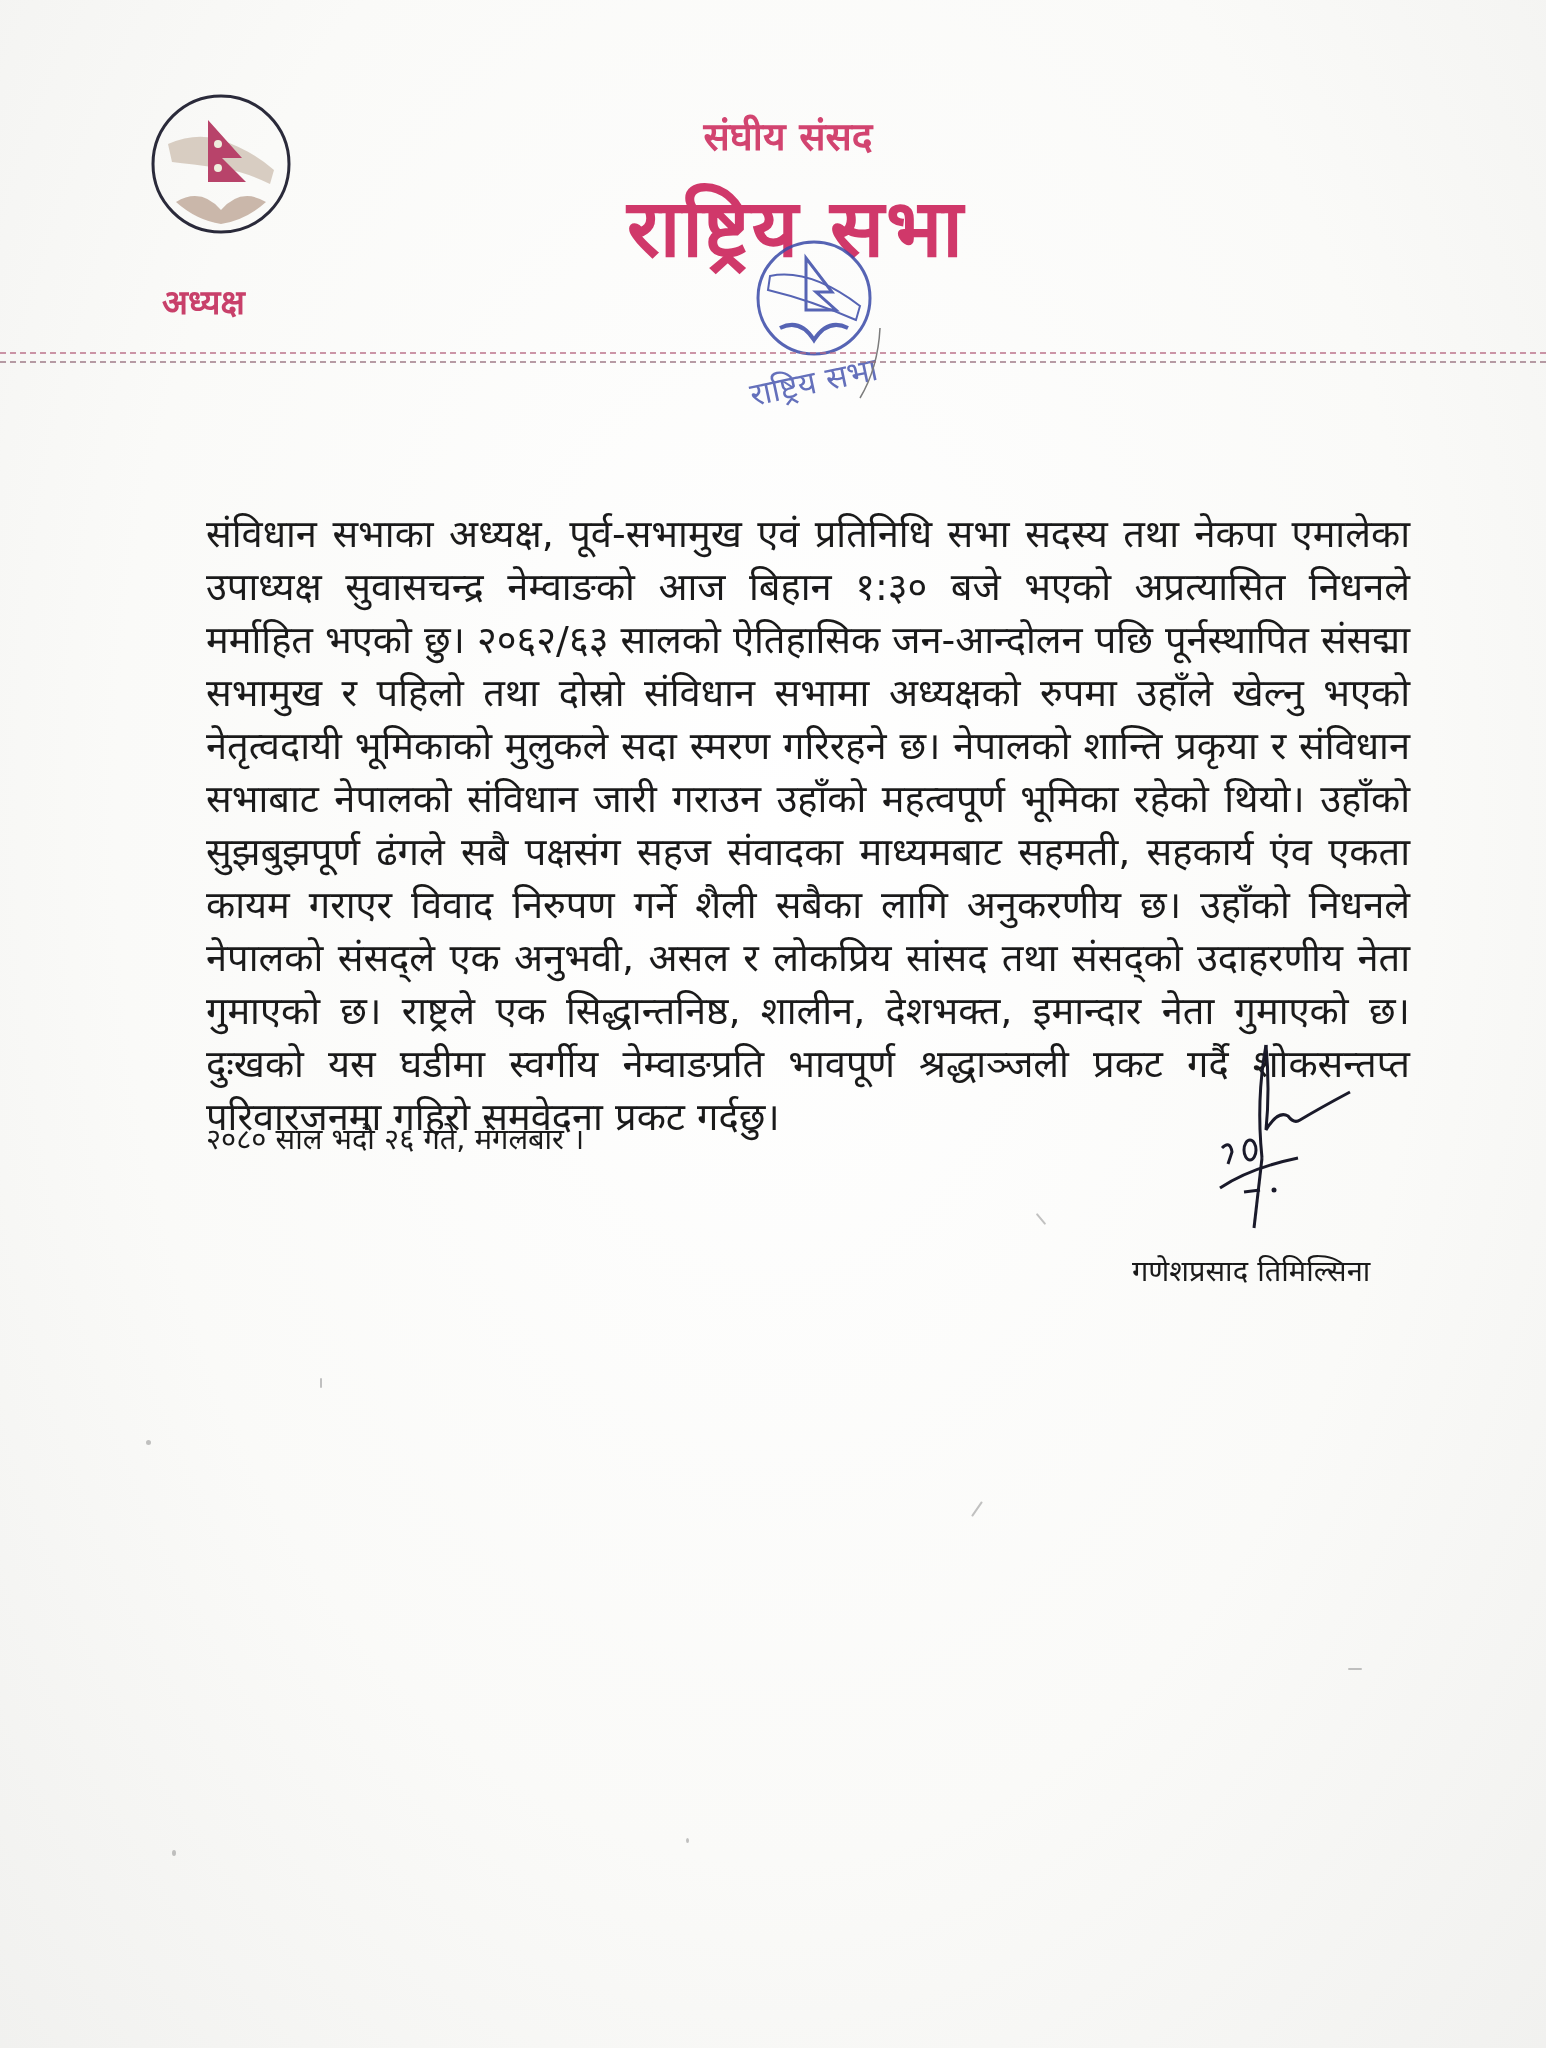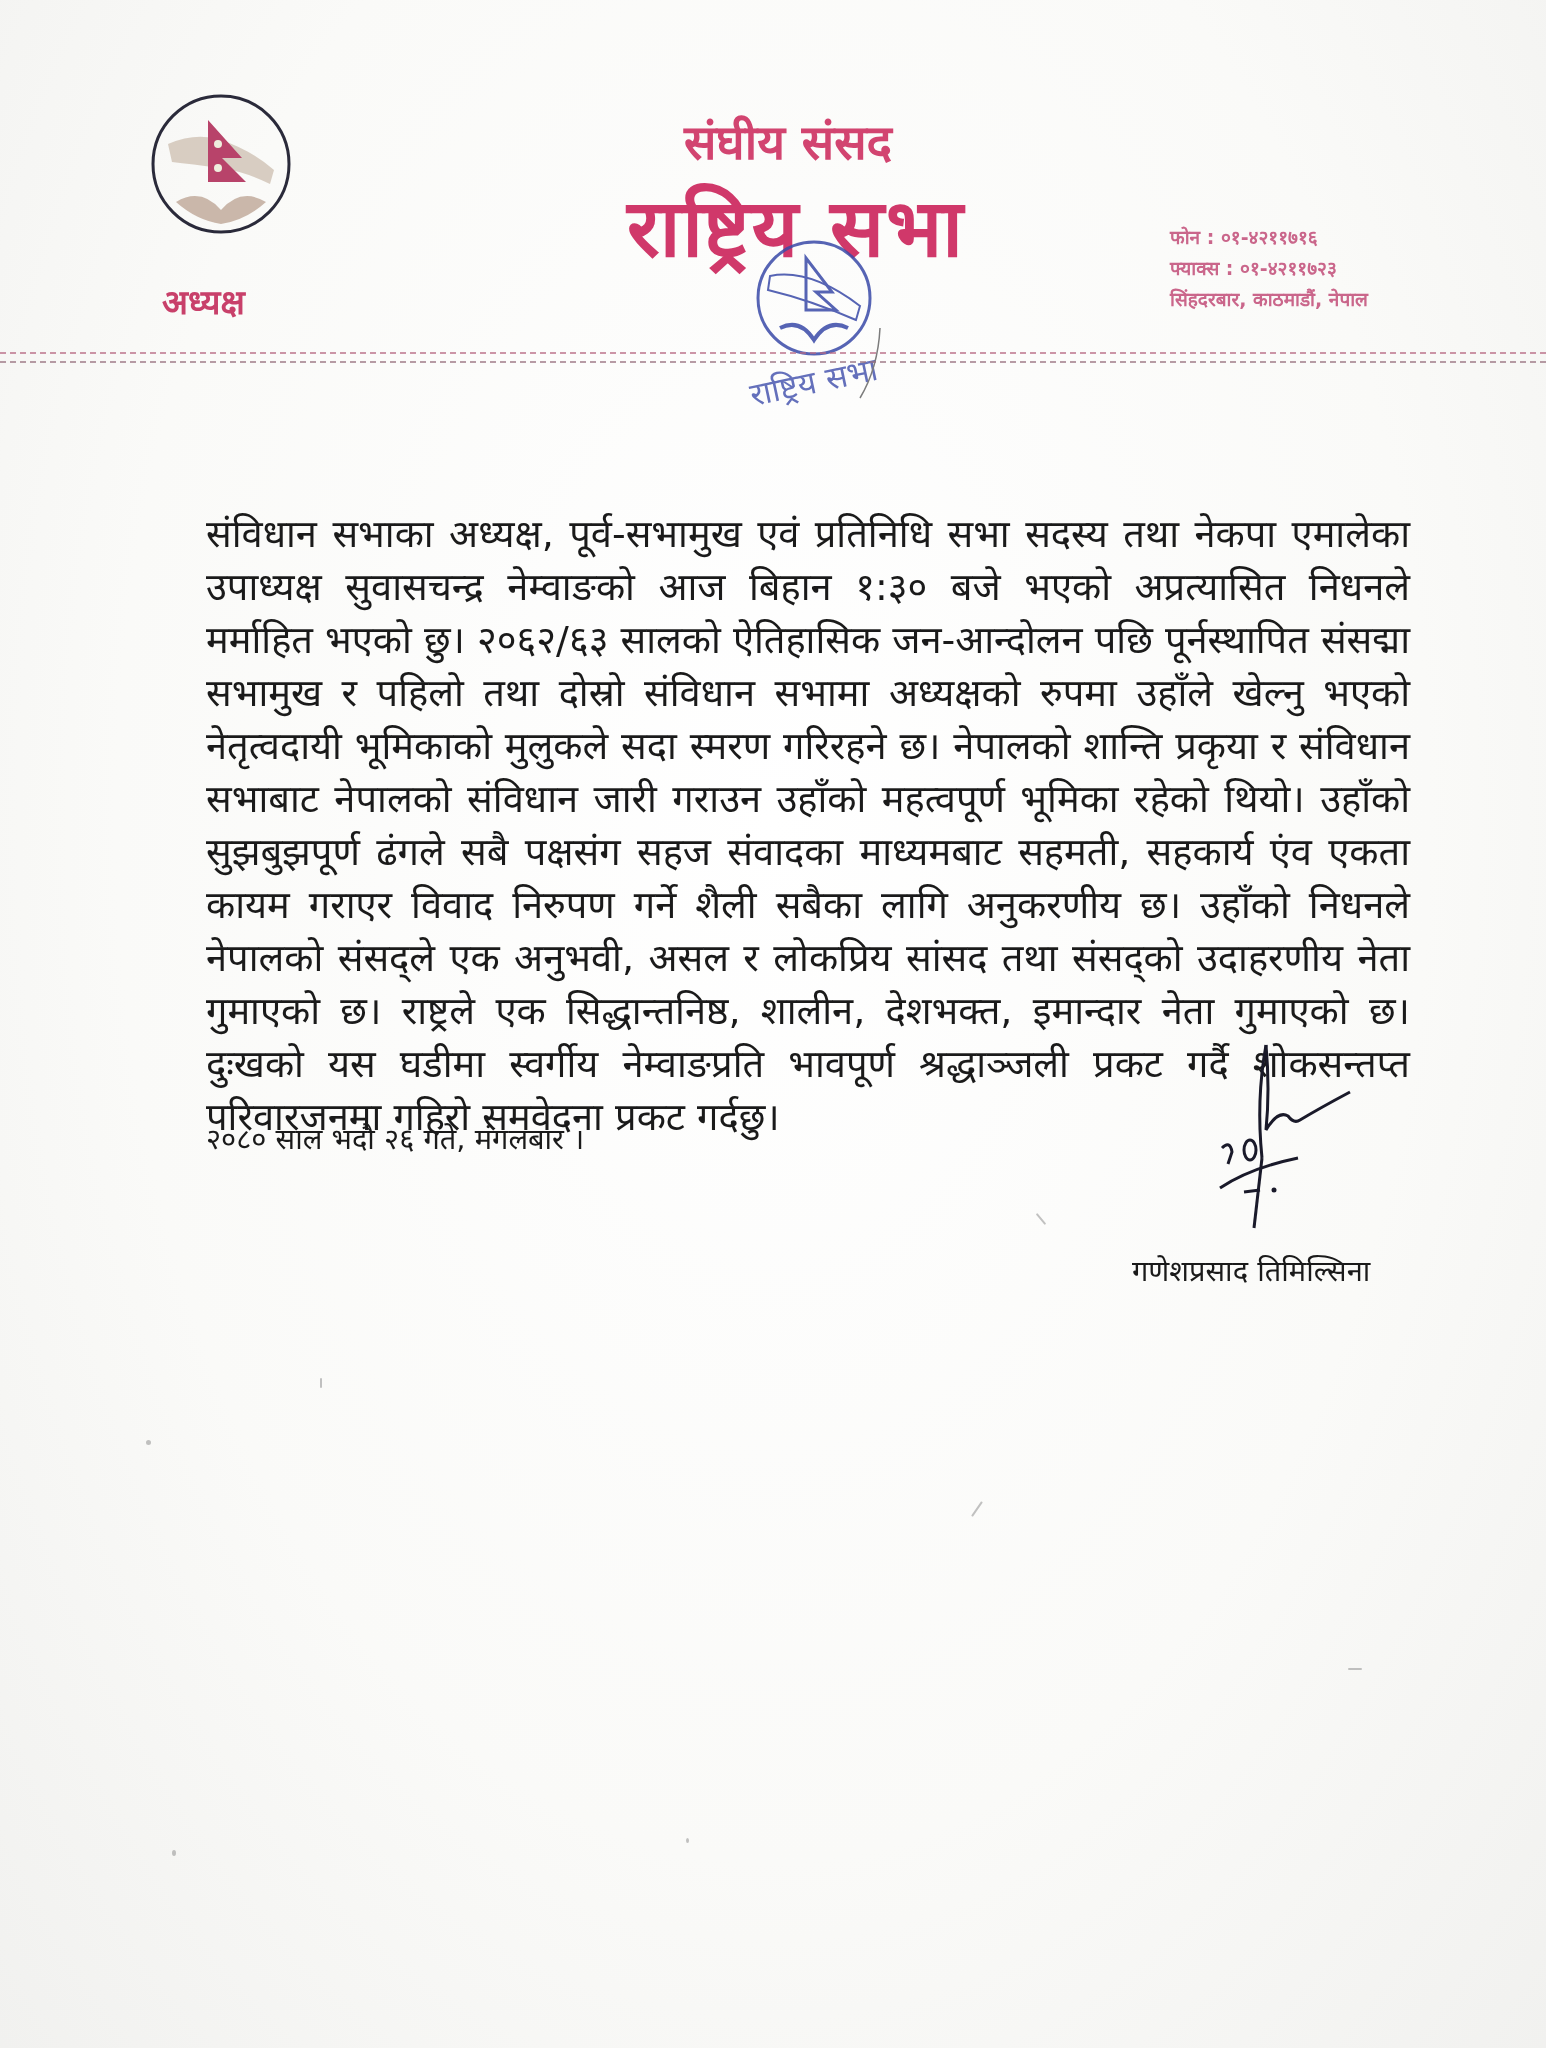--- a/index.html
+++ b/index.html
@@ -40,21 +40,21 @@
     }
     
     .header-sub {
       position: absolute;
       left: 0;
       width: 1546px;
       top: 108px;
       text-align: center;
       font-family: "DejaVu Sans", sans-serif;
       font-weight: bold;
-      font-size: 48px;
+      font-size: 39px;
       color: #d24470;
       padding-left: 30px;
       box-sizing: border-box;
     }
     .header-main {
       position: absolute;
       left: 0;
       width: 1546px;
       top: 170px;
       text-align: center;
@@ -176,25 +176,20 @@
 
   <svg class="stamp" viewBox="0 0 190 200">
     <circle cx="104" cy="70" r="56" fill="none" stroke="#3a4aa8" stroke-width="3"></circle>
     <path d="M60 48 Q100 40 150 78 L146 92 Q100 72 58 62 Z" fill="none" stroke="#3a4aa8" stroke-width="2"></path>
     <polygon points="96,30 96,82 126,82 106,64 122,64" fill="none" stroke="#3a4aa8" stroke-width="3"></polygon>
     <path d="M70 100 Q90 90 104 112 Q118 90 138 100" fill="none" stroke="#3a4aa8" stroke-width="4"></path>
     <text x="40" y="168" font-family="DejaVu Sans, sans-serif" font-size="32" fill="#4a58b0" transform="rotate(-12 90 160)">राष्ट्रिय सभा</text>
     <path d="M170 100 Q168 140 150 170" fill="none" stroke="#666" stroke-width="1.5"></path>
   </svg>
 
-  <div class="contact">
-    <div>फोन : ०१-४२११७१६</div>
-    <div>फ्याक्स : ०१-४२११७२३</div>
-    <div>सिंहदरबार, काठमाडौं, नेपाल</div>
-  </div>
 
   <div class="rule r1"></div>
   <div class="rule r2"></div>
 
 
   <div class="body-text">संविधान सभाका अध्यक्ष, पूर्व-सभामुख एवं प्रतिनिधि सभा सदस्य तथा नेकपा एमालेका उपाध्यक्ष सुवासचन्द्र नेम्वाङको आज बिहान १:३० बजे भएको अप्रत्यासित निधनले मर्माहित भएको छु। २०६२/६३ सालको ऐतिहासिक जन-आन्दोलन पछि पूर्नस्थापित संसद्मा सभामुख र पहिलो तथा दोस्रो संविधान सभामा अध्यक्षको रुपमा उहाँले खेल्नु भएको नेतृत्वदायी भूमिकाको मुलुकले सदा स्मरण गरिरहने छ। नेपालको शान्ति प्रकृया र संविधान सभाबाट नेपालको संविधान जारी गराउन उहाँको महत्वपूर्ण भूमिका रहेको थियो। उहाँको सुझबुझपूर्ण ढंगले सबै पक्षसंग सहज संवादका माध्यमबाट सहमती, सहकार्य एंव एकता कायम गराएर विवाद निरुपण गर्ने शैली सबैका लागि अनुकरणीय छ। उहाँको निधनले नेपालको संसद्ले एक अनुभवी, असल र लोकप्रिय सांसद तथा संसद्को उदाहरणीय नेता गुमाएको छ। राष्ट्रले एक सिद्धान्तनिष्ठ, शालीन, देशभक्त, इमान्दार नेता गुमाएको छ। दुःखको यस घडीमा स्वर्गीय नेम्वाङप्रति भावपूर्ण श्रद्धाञ्जली प्रकट गर्दै शोकसन्तप्त परिवारजनमा गहिरो समवेदना प्रकट गर्दछु।</div>
 
   <div class="date-line">२०८० साल भदौ २६ गते, मंगलबार ।</div>
 
   <svg class="signature" viewBox="0 0 200 200">

